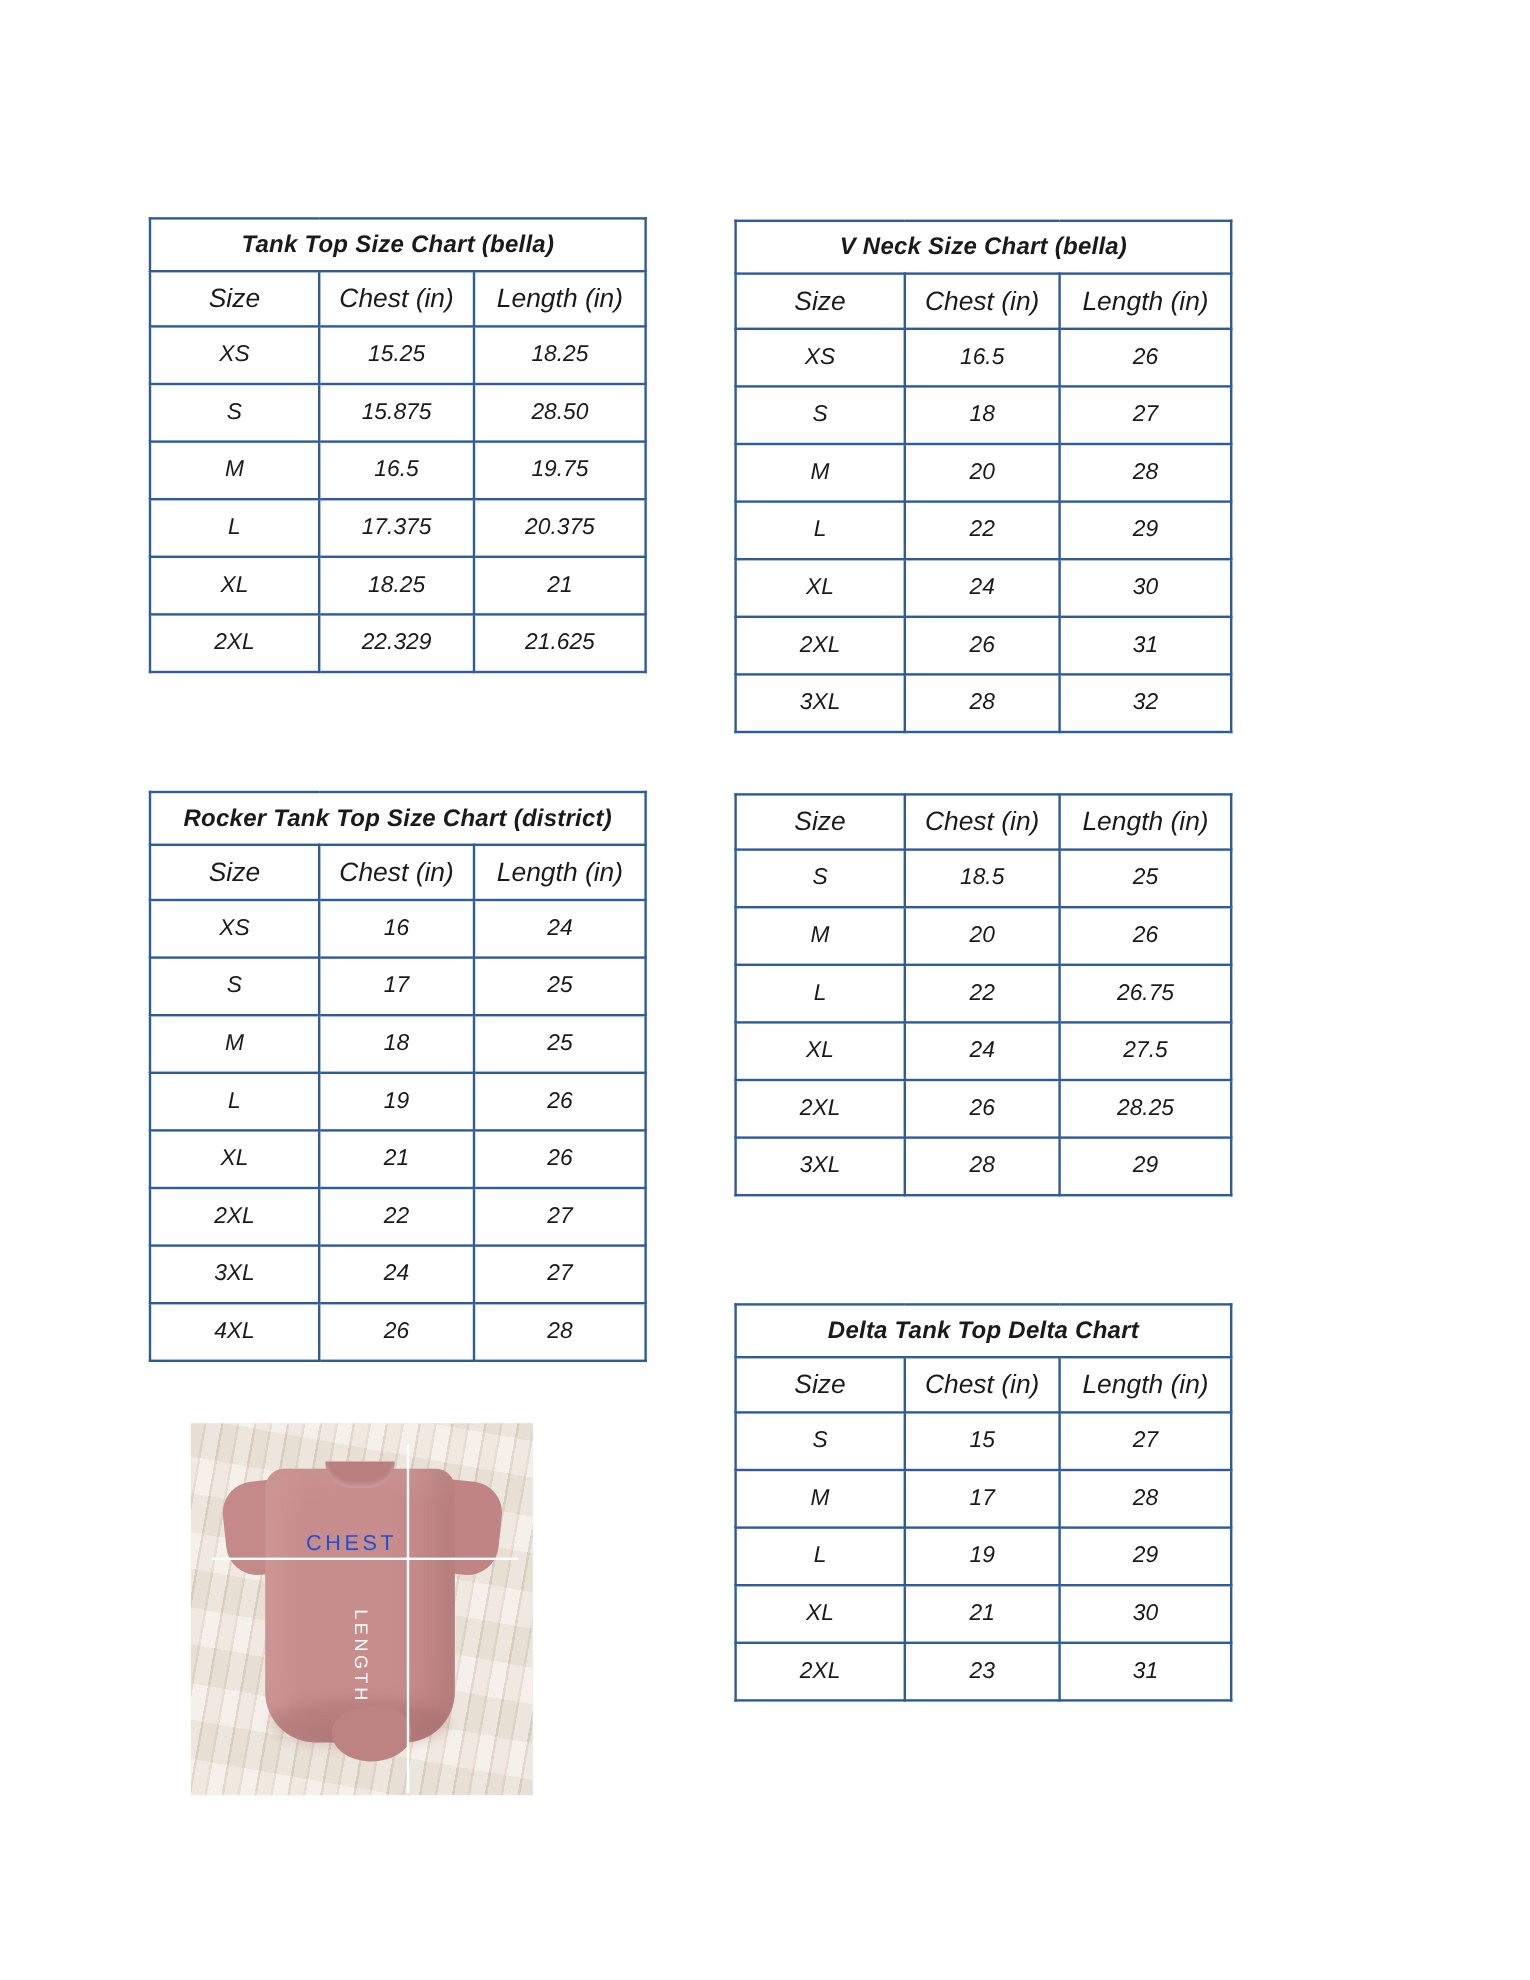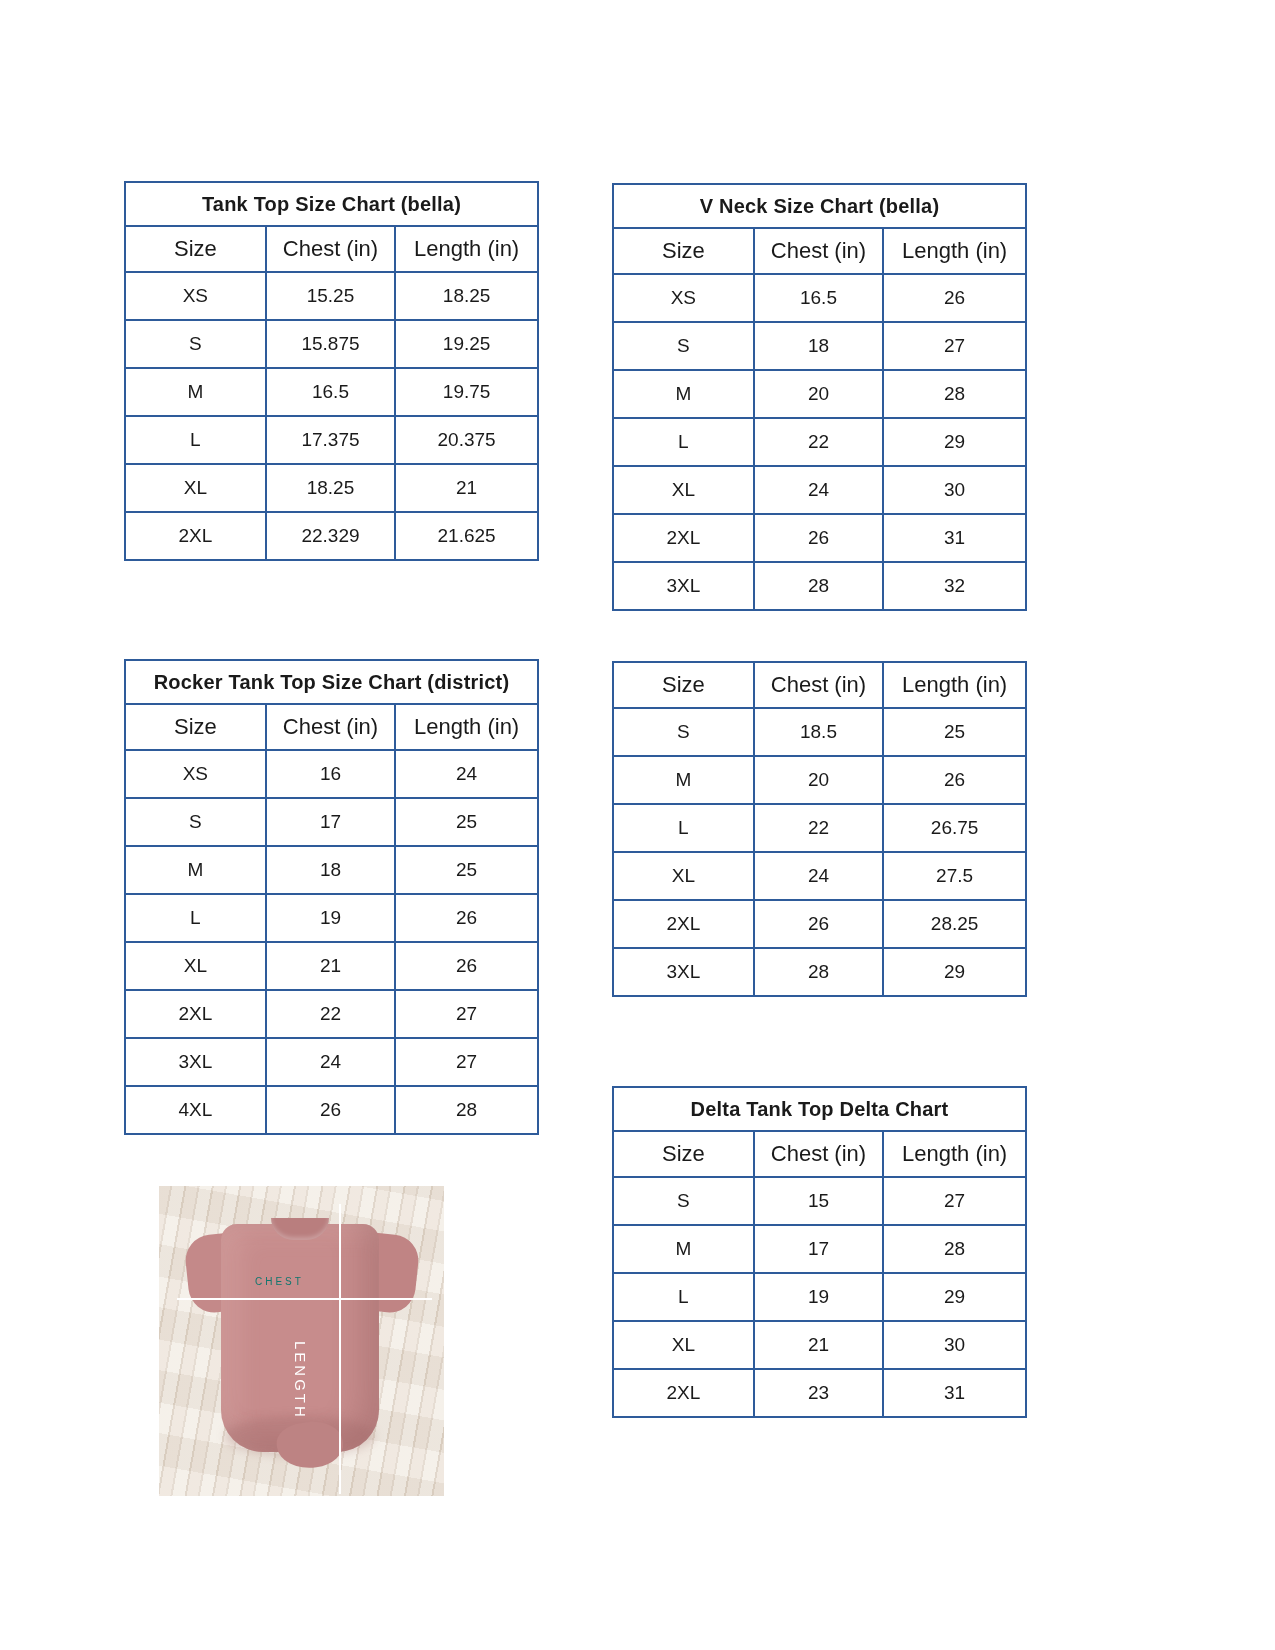--- a/index.html
+++ b/index.html
@@ -17,20 +17,21 @@
   .page {
     position: relative;
     width: 1275px;
     height: 1650px;
   }
   .chart {
     position: absolute;
     border: 2px solid #2e5b9a;
     border-collapse: collapse;
     box-sizing: border-box;
+    font-style: italic;
   }
   table.chart {
     border-spacing: 0;
   }
   table.chart th,
   table.chart td {
     border: 2px solid #2e5b9a;
     text-align: center;
     vertical-align: middle;
     font-weight: normal;
@@ -180,22 +181,22 @@
     left: 18px;
     top: 112px;
     width: 255px;
     height: 2px;
     background: #ffffff;
   }
   .label-chest {
     position: absolute;
     left: 96px;
     top: 90px;
-    color: #0f766e;
-    font-size: 10px;
+    color: #1d4ed8;
+    font-size: 18px;
     letter-spacing: 3px;
     font-family: "Liberation Sans", sans-serif;
   }
   .label-length {
     position: absolute;
     left: 150px;
     top: 155px;
     color: #ffffff;
     font-size: 15px;
     letter-spacing: 3px;
@@ -220,21 +221,21 @@
         <td class="head-cell col-length">Length (in)</td>
       </tr>
       <tr>
         <td class="body-cell">XS</td>
         <td class="body-cell">15.25</td>
         <td class="body-cell">18.25</td>
       </tr>
       <tr>
         <td class="body-cell">S</td>
         <td class="body-cell">15.875</td>
-        <td class="body-cell">19.25</td>
+        <td class="body-cell">28.50</td>
       </tr>
       <tr>
         <td class="body-cell">M</td>
         <td class="body-cell">16.5</td>
         <td class="body-cell">19.75</td>
       </tr>
       <tr>
         <td class="body-cell">L</td>
         <td class="body-cell">17.375</td>
         <td class="body-cell">20.375</td>

